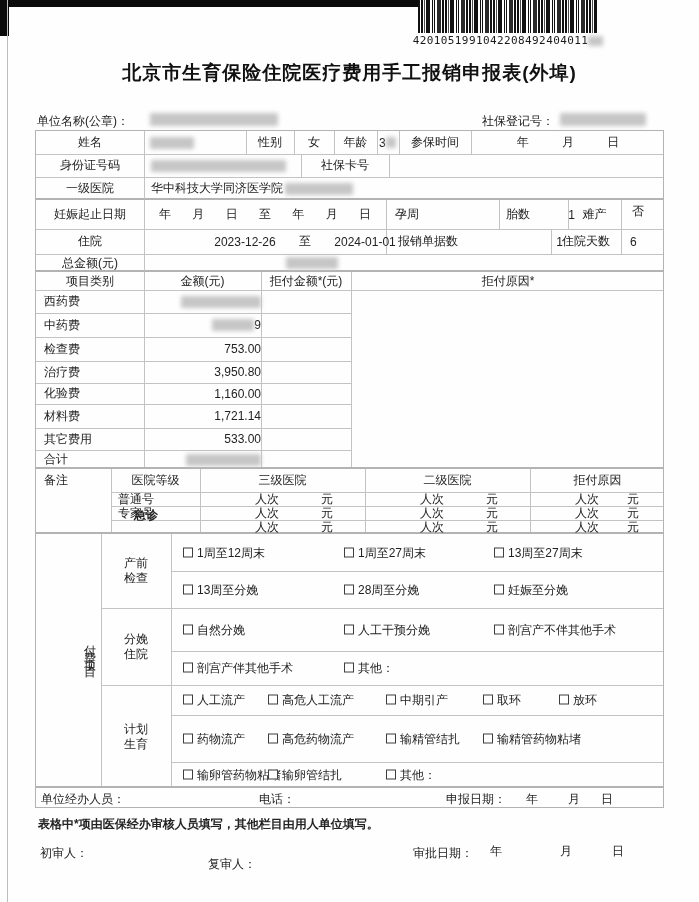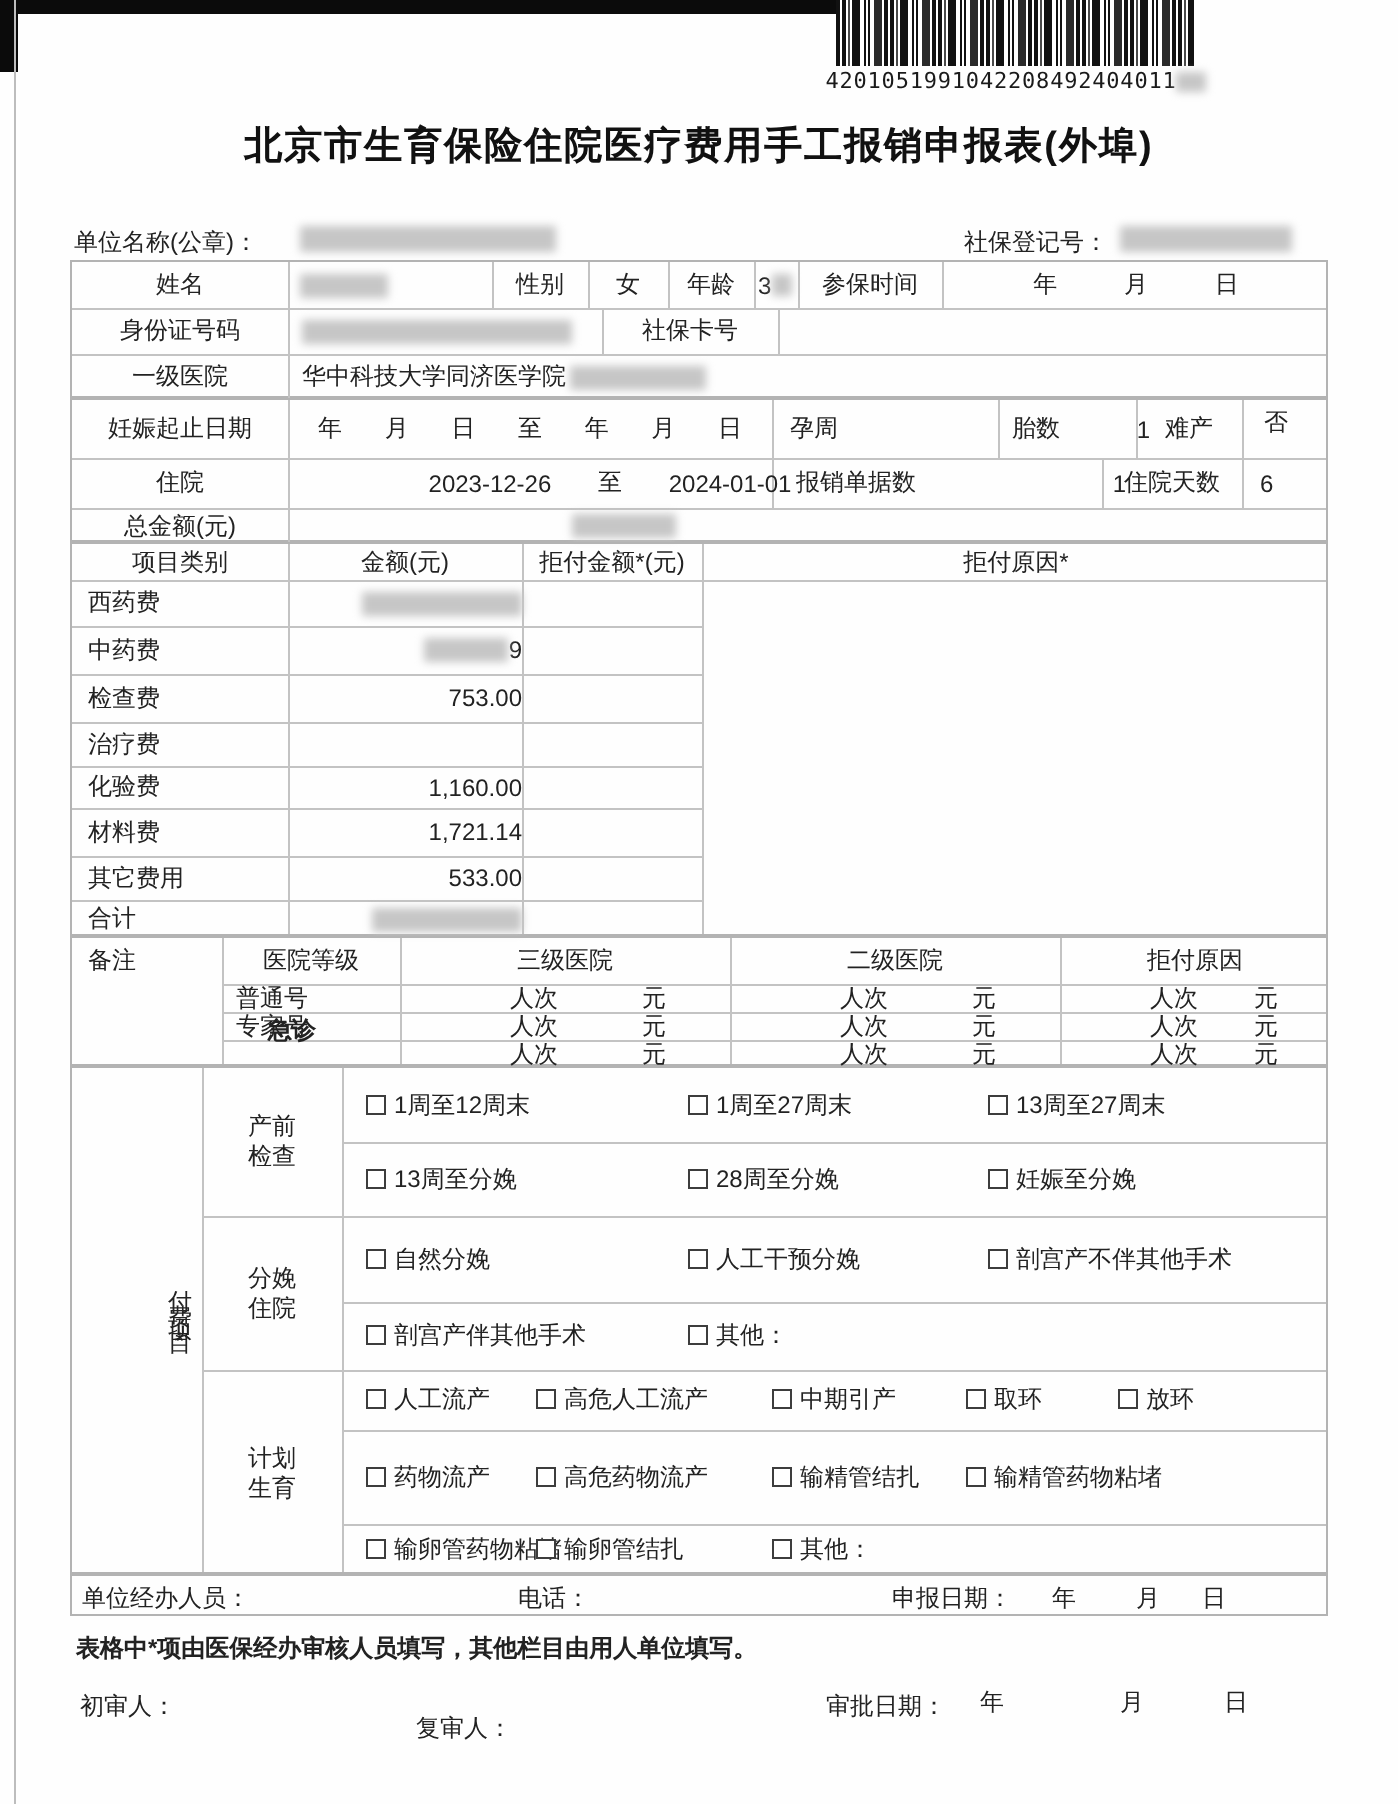--- a/index.html
+++ b/index.html
@@ -171,20 +171,21 @@
         <span class="rd" style="width:80px;height:12px;"></span>
       </div>
     <div class="cell l" style="left:0;top:41px;width:108px;height:24px;padding-left:8px;">中药费</div>
     <div class="cell r" style="left:108px;top:41px;width:117px;height:24px;padding-right:18px;">
         <span class="rd" style="width:42px;height:12px;"></span>
         <span>9</span>
       </div>
     <div class="cell l" style="left:0;top:65px;width:108px;height:24px;padding-left:8px;">检查费</div>
     <div class="cell r" style="left:108px;top:65px;width:117px;height:24px;padding-right:18px;">753.00</div>
     <div class="cell l" style="left:0;top:89px;width:108px;height:22px;padding-left:8px;">治疗费</div>
+    <div class="cell r" style="left:108px;top:89px;width:117px;height:22px;padding-right:18px;">3,950.80</div>
     <div class="cell l" style="left:0;top:111px;width:108px;height:21px;padding-left:8px;">化验费</div>
     <div class="cell r" style="left:108px;top:111px;width:117px;height:21px;padding-right:18px;">1,160.00</div>
     <div class="cell l" style="left:0;top:132px;width:108px;height:24px;padding-left:8px;">材料费</div>
     <div class="cell r" style="left:108px;top:132px;width:117px;height:24px;padding-right:18px;">1,721.14</div>
     <div class="cell l" style="left:0;top:156px;width:108px;height:22px;padding-left:8px;">其它费用</div>
     <div class="cell r" style="left:108px;top:156px;width:117px;height:22px;padding-right:18px;">533.00</div>
     <div class="cell l" style="left:0;top:178px;width:108px;height:19px;padding-left:8px;">合计</div>
     <div class="cell r" style="left:108px;top:178px;width:117px;height:19px;padding-right:14px;">
         <span class="rd" style="width:75px;height:12px;"></span>
       </div>

